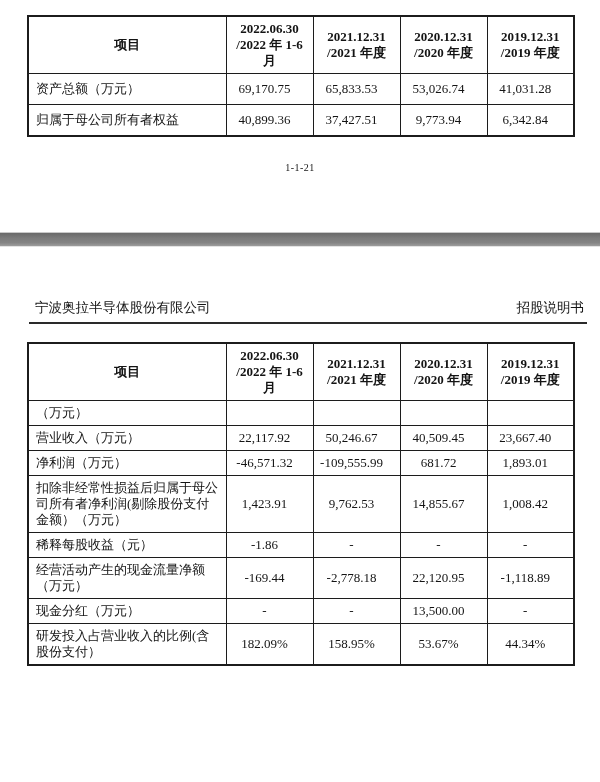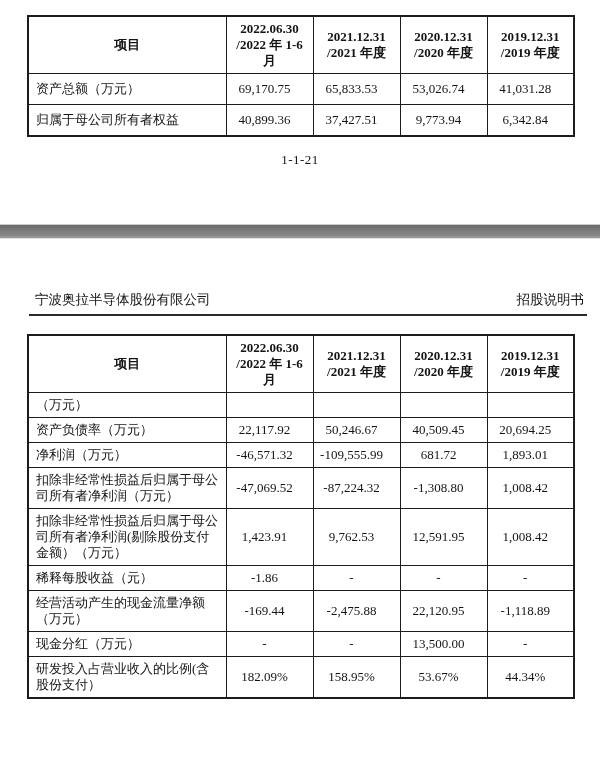--- a/index.html
+++ b/index.html
@@ -47,23 +47,23 @@
   
   table.t1 { margin-top: 15px; }
   table.t1 td.label-cell,
   table.t1 td.value-cell { padding-top: 7px; padding-bottom: 7px; }
 
   col.c-item { width: 198px; }
   col.c-val  { width: 87px;  }
 
   
   .page-num {
-    margin-top: 14px;
+    margin-top: 22px;
     text-align: center;
-    font-size: 13px;
+    font-size: 10px;
     line-height: 17px;
     letter-spacing: 0.5px;
   }
 
   
   .page-divider {
     margin-top: 56px;
     height: 13px;
     width: 600px;
     background: linear-gradient(180deg, #696969 0%, #7c7c7c 40%, #848484 75%, #9d9d9d 100%);
@@ -172,58 +172,51 @@
   </tr>
 
   <tr>
     <td class="label-cell">（万元）</td>
     <td class="value-cell"></td>
     <td class="value-cell"></td>
     <td class="value-cell"></td>
     <td class="value-cell"></td>
   </tr>
   <tr>
-    <td class="label-cell">资产负债率（万元）</td>
+    <td class="label-cell">营业收入（万元）</td>
     <td class="value-cell">22,117.92</td>
     <td class="value-cell">50,246.67</td>
     <td class="value-cell">40,509.45</td>
-    <td class="value-cell">20,694.25</td>
+    <td class="value-cell">23,667.40</td>
   </tr>
   <tr>
     <td class="label-cell">净利润（万元）</td>
     <td class="value-cell">-46,571.32</td>
     <td class="value-cell">-109,555.99</td>
     <td class="value-cell">681.72</td>
     <td class="value-cell">1,893.01</td>
   </tr>
   <tr>
-    <td class="label-cell">扣除非经常性损益后归属于母公司所有者净利润（万元）</td>
-    <td class="value-cell">-47,069.52</td>
-    <td class="value-cell">-87,224.32</td>
-    <td class="value-cell">-1,308.80</td>
-    <td class="value-cell">1,008.42</td>
-  </tr>
-  <tr>
     <td class="label-cell">扣除非经常性损益后归属于母公司所有者净利润(剔除股份支付金额）（万元）</td>
     <td class="value-cell">1,423.91</td>
     <td class="value-cell">9,762.53</td>
-    <td class="value-cell">12,591.95</td>
+    <td class="value-cell">14,855.67</td>
     <td class="value-cell">1,008.42</td>
   </tr>
   <tr>
     <td class="label-cell">稀释每股收益（元）</td>
     <td class="value-cell">-1.86</td>
     <td class="value-cell">-</td>
     <td class="value-cell">-</td>
     <td class="value-cell">-</td>
   </tr>
   <tr>
     <td class="label-cell">经营活动产生的现金流量净额（万元）</td>
     <td class="value-cell">-169.44</td>
-    <td class="value-cell">-2,475.88</td>
+    <td class="value-cell">-2,778.18</td>
     <td class="value-cell">22,120.95</td>
     <td class="value-cell">-1,118.89</td>
   </tr>
   <tr>
     <td class="label-cell">现金分红（万元）</td>
     <td class="value-cell">-</td>
     <td class="value-cell">-</td>
     <td class="value-cell">13,500.00</td>
     <td class="value-cell">-</td>
   </tr>

